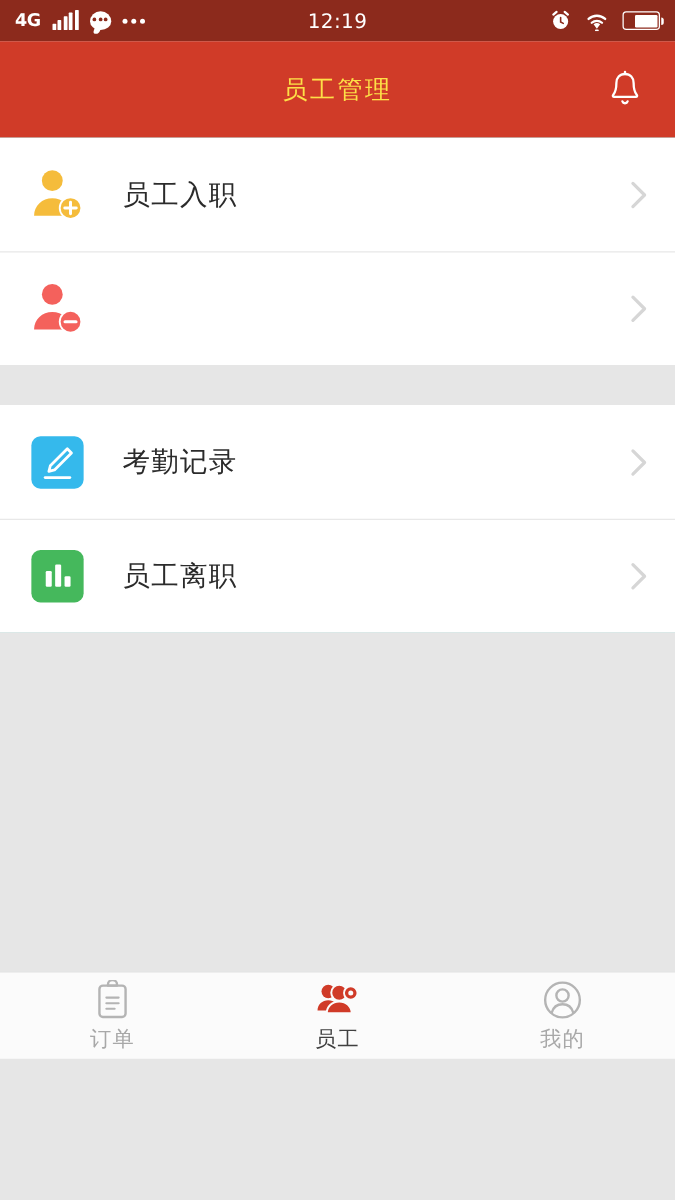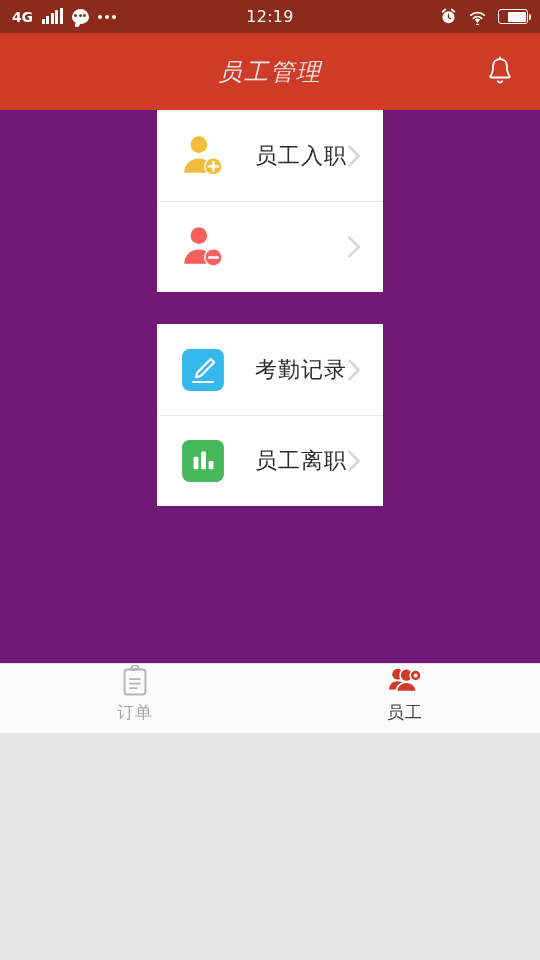--- a/index.html
+++ b/index.html
@@ -2,21 +2,21 @@
 <html><head>
 <meta charset="utf-8">
 <style>
   * { margin:0; padding:0; box-sizing:border-box; }
   html, body {
     width:540px; height:960px;
     font-family:"DejaVu Sans","Liberation Sans",sans-serif;
     background:#E6E6E6;
     overflow:hidden;
   }
-  .phone { position:relative; width:540px; height:733px; display:flex; flex-direction:column; }
+  .phone { position:relative; width:540px; height:847px; display:flex; flex-direction:column; }
 
   
   .statusbar {
     height:33px; background:#8C2A1C; color:#FFFFFF;
     display:flex; align-items:center; padding:0 12px;
     flex:0 0 auto; position:relative;
   }
   .sb-left { display:flex; align-items:center; gap:9px; }
   .sb-right { display:flex; align-items:center; gap:10px; margin-left:auto; }
   .sb-4g { font-size:14px; font-weight:600; letter-spacing:-.3px; line-height:1; }
@@ -40,45 +40,45 @@
   .ellipsis b { width:4px; height:4px; background:#fff; border-radius:50%; display:block; }
   .battery { width:30px; height:15px; border:1.8px solid #fff; border-radius:3px; position:relative; padding:1.5px; }
   .battery::after { content:""; position:absolute; right:-4px; top:4px; width:2.5px; height:6px; background:#fff; border-radius:0 2px 2px 0;}
   .battery i { display:block; height:100%; width:72%; background:#fff; border-radius:1px; margin-left:auto; }
 
   
   .titlebar {
     height:77px; background:#D03B28; position:relative;
     display:flex; align-items:center; justify-content:center; flex:0 0 auto;
   }
-  .title { color:#e5e5e5; font-size:24px; letter-spacing:2px; font-weight:400;font-style:italic; }
+  .title { color:#fde047; font-size:20px; letter-spacing:2px; font-weight:400; }
   .bell { position:absolute; right:25px; top:50%; transform:translateY(-50%); width:30px; height:32px; }
 
   
-  .content { flex:1 1 auto; background:#701a75; overflow:hidden; display:flex; flex-direction:column;align-items:center; }
+  .content { flex:1 1 auto; background:#0f766e; overflow:hidden; display:flex; flex-direction:column; }
   .group { background:#FFFFFF; }
   .gap { height:32px; background:#E6E6E6; }
   .row {
     height:91px; display:flex; align-items:center; padding:0 22px 0 18px;
     position:relative; background:#FFFFFF;
   }
   .row + .row::before {
     content:""; position:absolute; left:0; right:0; top:0; height:1px; background:#E8E8E8;
   }
   .row-icon { width:56px; height:56px; flex:0 0 auto; display:flex; align-items:center; justify-content:center; }
   .row-label { font-size:22px; color:#2B2B2B; margin-left:24px; letter-spacing:1px; }
   .chev { margin-left:auto; width:14px; height:24px; }
   .filler { flex:1 1 auto; background:#E6E6E6; }
 
   
   .tabbar {
     height:70px; background:#FBFBFB; border-top:1px solid #E2E2E2;
     display:flex; flex:0 0 auto;
   }
-  .tab { flex:1; display:flex; flex-direction:column; align-items:center; gap:3px; }
+  .tab { flex:1; display:flex; flex-direction:column; align-items:center; justify-content:center; gap:3px; }
   .tab-icon { height:34px; display:flex; align-items:center; justify-content:center; }
   .tab-label { font-size:17px; color:#A8A8A8; letter-spacing:1px; }
   .tab.active .tab-label { color:#404040; }
 </style>
 </head>
 <body>
 
 <div class="phone">
 
   <div class="statusbar">
@@ -225,15 +225,25 @@
           <path d="M1 23.4c0-4.9 3.9-8.2 8.6-8.2s8.6 3.3 8.6 8.2z" fill="#D03B28"></path>
           <circle cx="18.4" cy="9.2" r="6.4" fill="#D03B28" stroke="#FBFBFB" stroke-width="1.6"></circle>
           <path d="M8.4 25.6c0-5.6 4.5-9.4 10-9.4s10 3.8 10 9.4z" fill="#D03B28" stroke="#FBFBFB" stroke-width="1.6"></path>
           <circle cx="27.6" cy="9.4" r="5.4" fill="#D03B28" stroke="#FBFBFB" stroke-width="1.5"></circle>
           <circle cx="27.6" cy="9.4" r="2" fill="#FBFBFB"></circle>
         </svg>
       </span>
       <span class="tab-label">员工</span>
     </div>
 
+    <div class="tab">
+      <span class="tab-icon">
+        <svg width="32" height="32" viewBox="0 0 30 30">
+          <circle cx="15" cy="15" r="13" fill="none" stroke="#B4B4B4" stroke-width="1.8"></circle>
+          <circle cx="15" cy="11.6" r="4.6" fill="none" stroke="#B4B4B4" stroke-width="1.8"></circle>
+          <path d="M6.9 24.6c1.1-4 4.3-6.4 8.1-6.4s7 2.4 8.1 6.4" fill="none" stroke="#B4B4B4" stroke-width="1.8" stroke-linecap="round"></path>
+        </svg>
+      </span>
+      <span class="tab-label">我的</span>
+    </div>
 
   </div>
 </div>
 
 </body></html>

